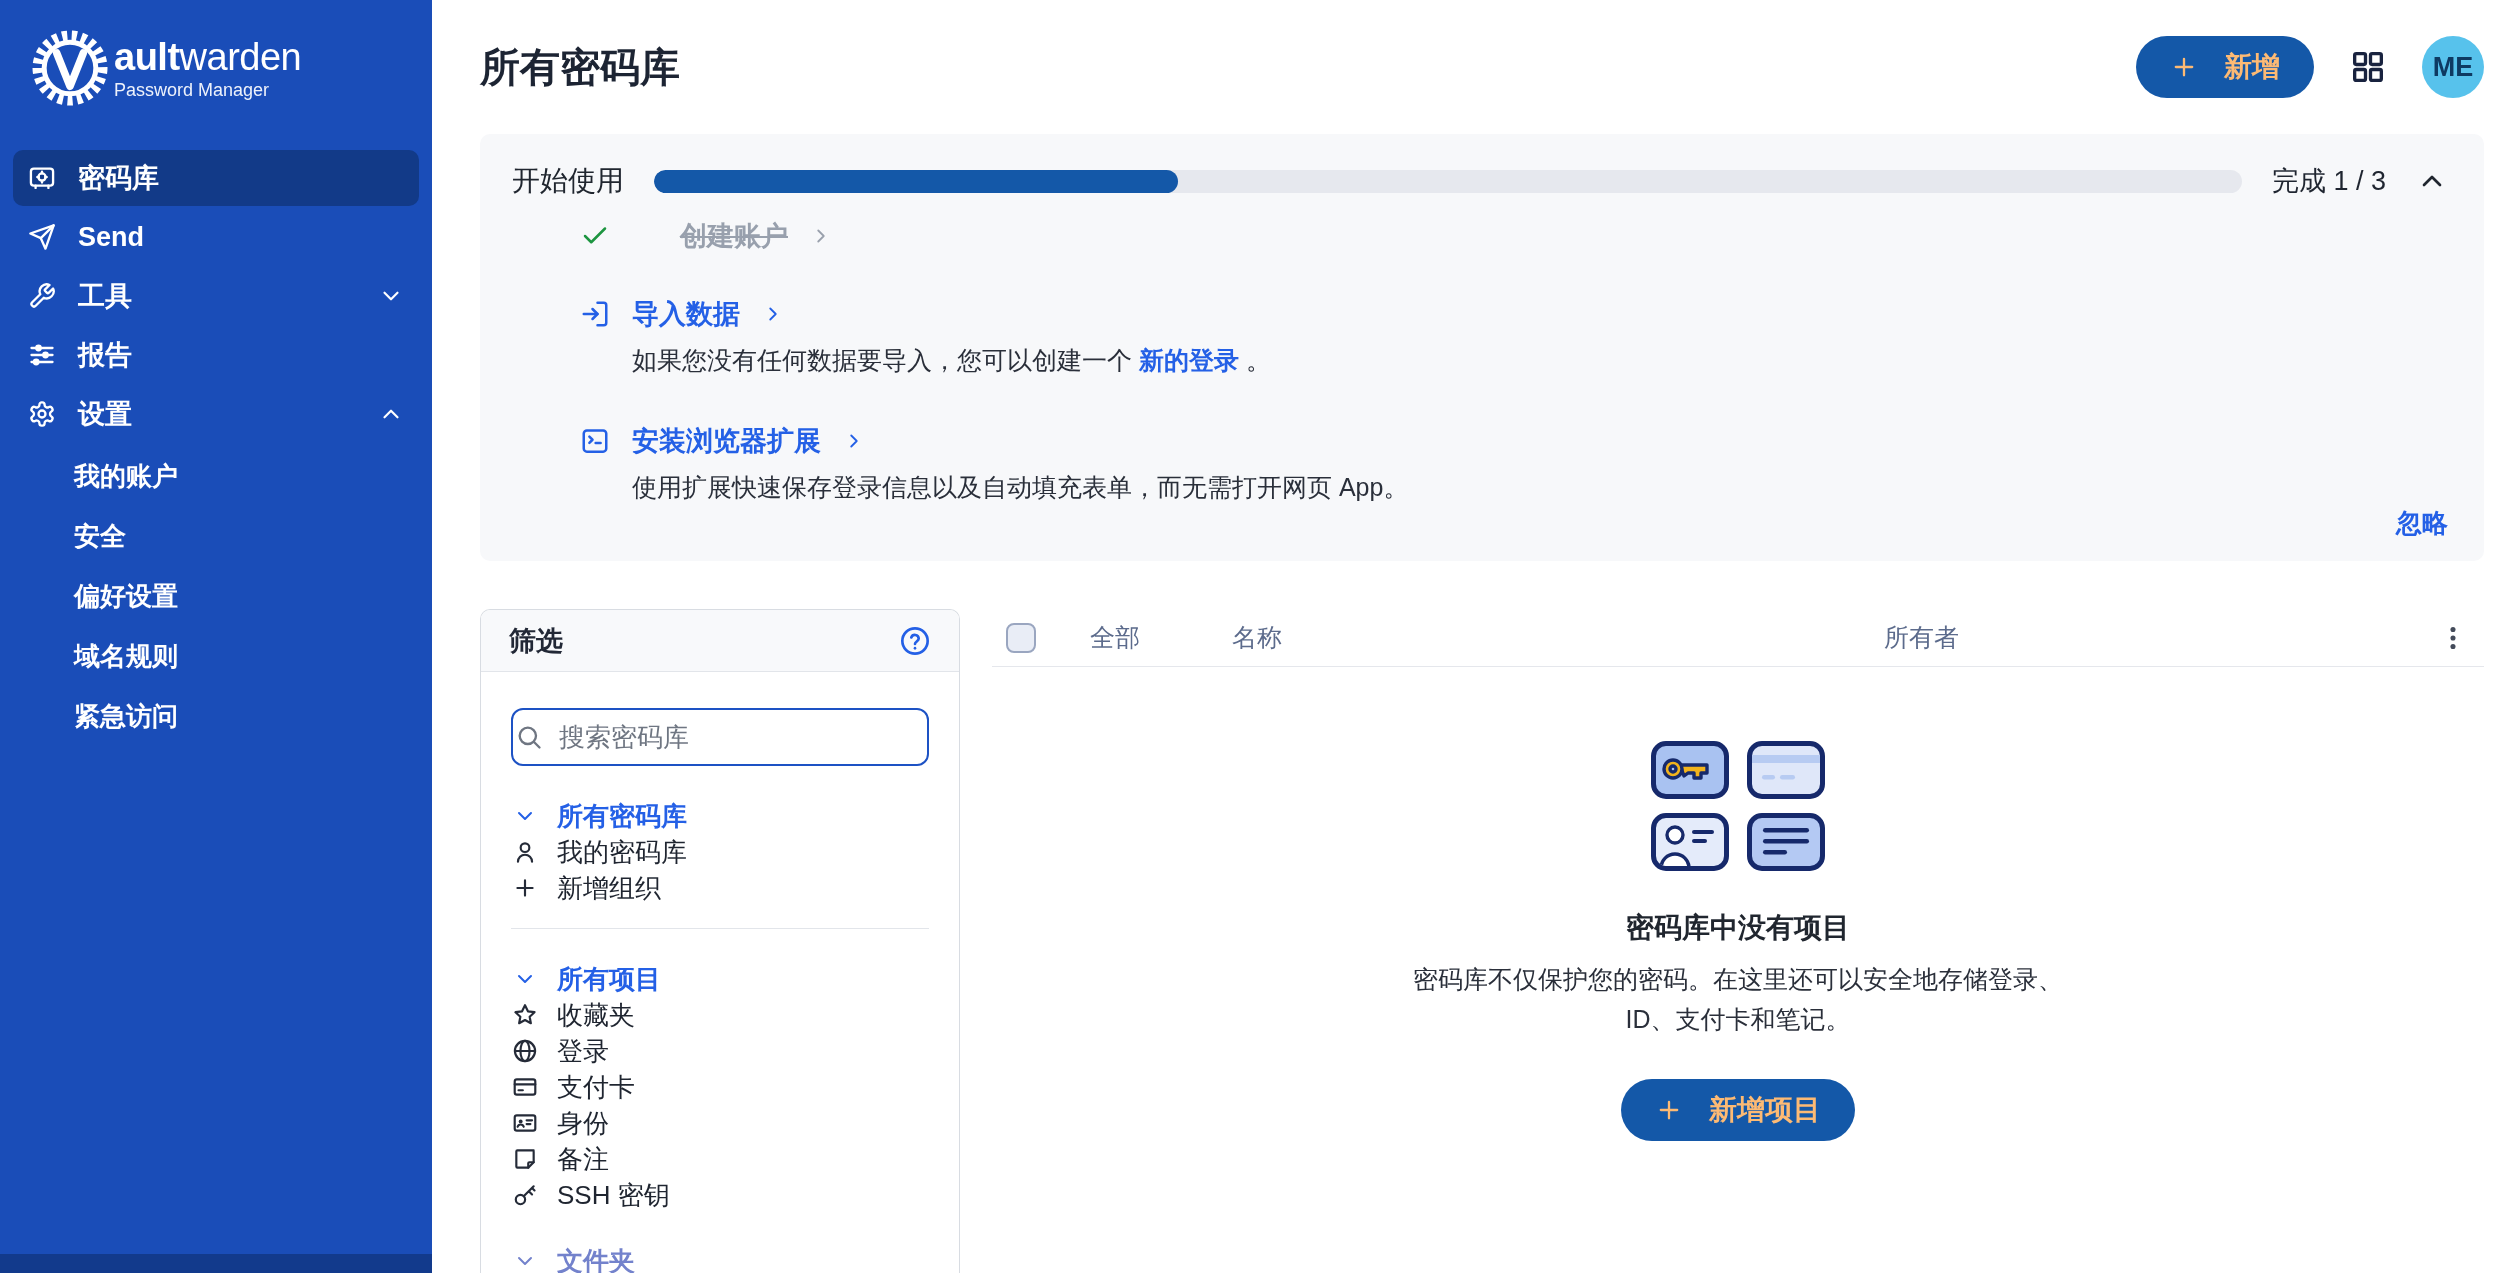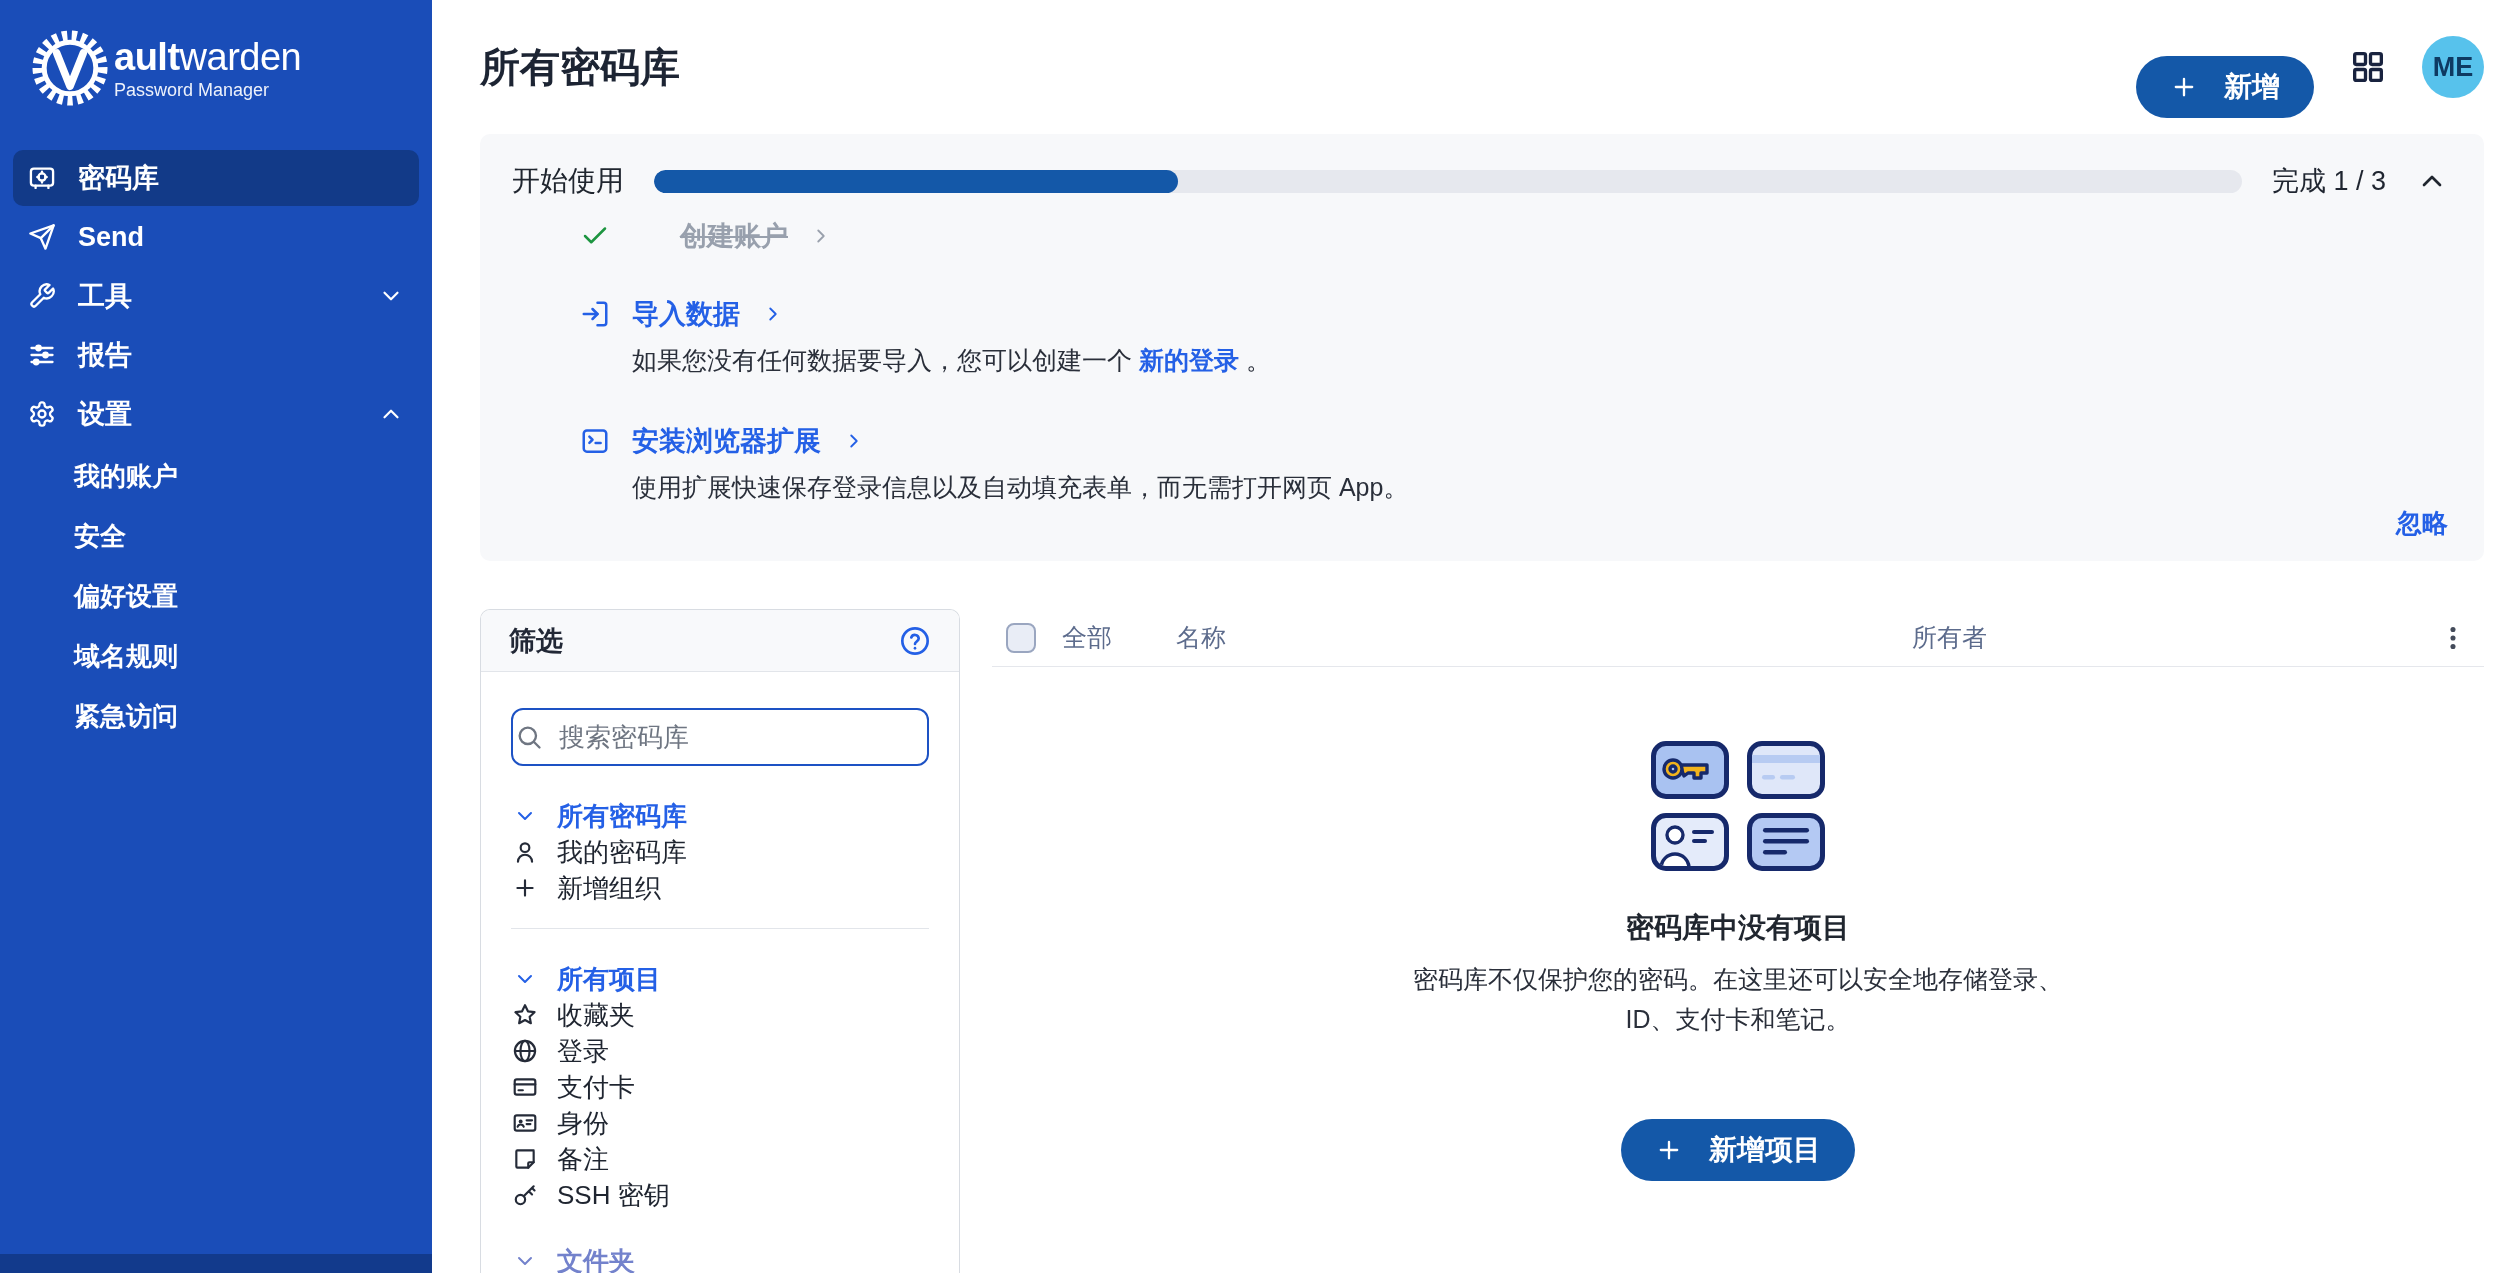--- a/index.html
+++ b/index.html
@@ -28,22 +28,22 @@
   .nav-subitem { display: flex; align-items: center; height: 60px; padding-left: 74px; color: #ffffff;
     font-size: 26px; font-weight: 600; cursor: pointer; }
   .side-footer { position: absolute; bottom: 0; left: 0; width: 100%; height: 19px; background: #123a8c; }
 
   
   .main { margin-left: 432px; }
   .topbar { height: 134px; display: flex; align-items: center; padding: 0 24px 0 48px; }
   .page-title { font-size: 40px; font-weight: 700; color: #1c2433; }
   .top-actions { margin-left: auto; display: flex; align-items: center; gap: 34px; }
   .btn-pill { display: inline-flex; align-items: center; gap: 26px; height: 62px; padding: 0 34px;
-    background: #1458a8; color: #ffffff; border: none; border-radius: 32px; font-size: 28px; font-weight: 700;
-    font-family: inherit; cursor: pointer; margin-top: 40px; }
+    background: #1458a8; color: #fdba74; border: none; border-radius: 32px; font-size: 28px; font-weight: 700;
+    font-family: inherit; cursor: pointer; }
   .grid-btn { background: none; border: none; cursor: pointer; color: #19233f; display: flex; }
   .avatar { width: 62px; height: 62px; border-radius: 50%; background: #57c2ec; color: #0e3a62;
     font-size: 27px; font-weight: 700; display: flex; align-items: center; justify-content: center; cursor: pointer; }
 
   
   .onboarding { margin: 0 24px 0 48px; background: #f7f8fa; border-radius: 10px; padding: 28px 36px 20px 32px; }
   .ob-top { display: flex; align-items: center; gap: 30px; }
   .ob-title { font-size: 28px; font-weight: 400; color: #20262f; white-space: nowrap; }
   .progress-track { flex: 1; height: 23px; border-radius: 12px; background: #e6e8ee; overflow: hidden; }
   .progress-fill { height: 100%; background: #1458a8; border-radius: 12px; width: 33%; }
@@ -81,21 +81,21 @@
   .tree-head { color: #2460e6; font-weight: 700; }
   .tree-head.muted { color: #7382cc; }
   .tree-ic { display: flex; width: 28px; justify-content: center; color: #252b38; }
   .tree-head .tree-ic { color: inherit; }
   .divider { height: 1px; background: #e2e5ea; margin: 22px 0 32px; }
   .sec3 { margin-top: 30px; }
 
   
   .list-area { flex: 1; }
   .list-head { display: flex; align-items: center; height: 58px; border-bottom: 1px solid #e5e7ec;
-    padding: 0 10px 0 14px; color: #5c6b8c; font-size: 25px; }
+    padding: 0 10px 0 14px; color: #5c6b8c; font-size: 25px; gap: 28px; }
   .checkbox { width: 30px; height: 30px; border: 2px solid #9aa6c0; border-radius: 8px; background: #e9edf6;
     margin-right: 26px; cursor: pointer; flex: none; }
   .col-name { margin-left: 64px; }
   .sp { flex: 1; }
   .col-owner { width: 520px; text-align: left; }
   .kebab-btn { background: none; border: none; cursor: pointer; color: #444b5a; display: flex; padding: 4px; }
 
   
   .empty { width: 820px; margin: 74px auto 0; text-align: center; }
   .tiles { display: inline-grid; grid-template-columns: repeat(2, 78px); gap: 14px 18px; }

